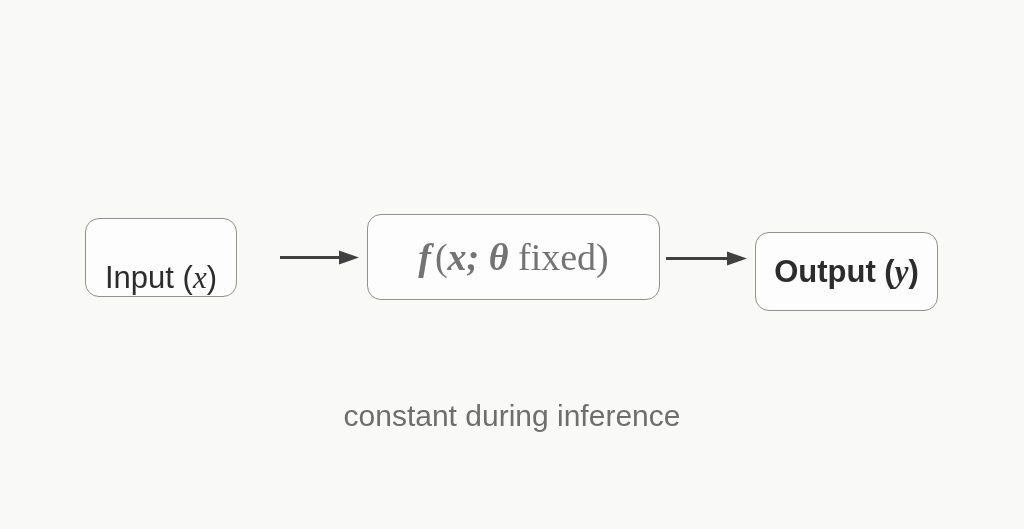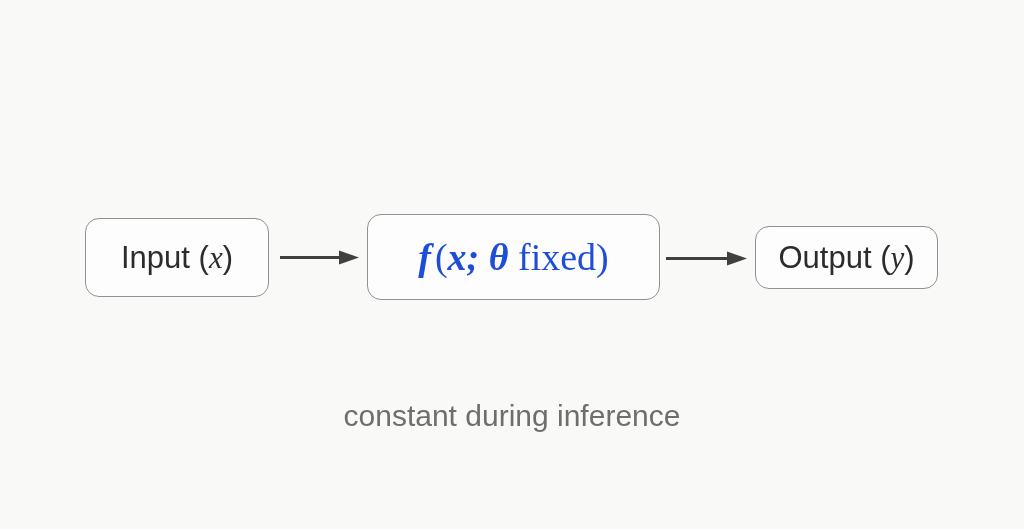--- a/index.html
+++ b/index.html
@@ -16,24 +16,24 @@
     display: flex;
     align-items: center;
     justify-content: center;
     background: #fdfdfd;
     border: 1.6px solid #919191;
     border-radius: 14px;
     color: #2c2c2c;
     box-sizing: border-box;
     white-space: pre;
   }
-  .node-input    { left: 85px;  top: 218px; width: 184px; height: 79px; font-size: 31px; }
+  .node-input    { left: 85px;  top: 218px; width: 152px; height: 79px; font-size: 31px; align-items: flex-end; }
   .node-function { left: 367px; top: 214px; width: 293px; height: 86px;
-                   font-family: "Liberation Serif", serif; font-size: 38px; color: #1d4ed8; }
-  .node-output   { left: 755px; top: 226px; width: 183px; height: 63px; font-size: 31px; }
+                   font-family: "Liberation Serif", serif; font-size: 38px; color: #737373; }
+  .node-output   { left: 755px; top: 232px; width: 183px; height: 79px; font-size: 31px; font-weight: bold; }
   .mvar {
     font-family: "Liberation Serif", serif;
     font-style: italic;
     font-weight: bold;
   }
   .fn-f { margin-right: 4px; }
   .var-italic { font-family: "Liberation Serif", serif; font-style: italic; }
   .arrow { position: absolute; display: block; }
   .arrow-1 { left: 279px; top: 249px; }
   .arrow-2 { left: 665px; top: 250px; }

